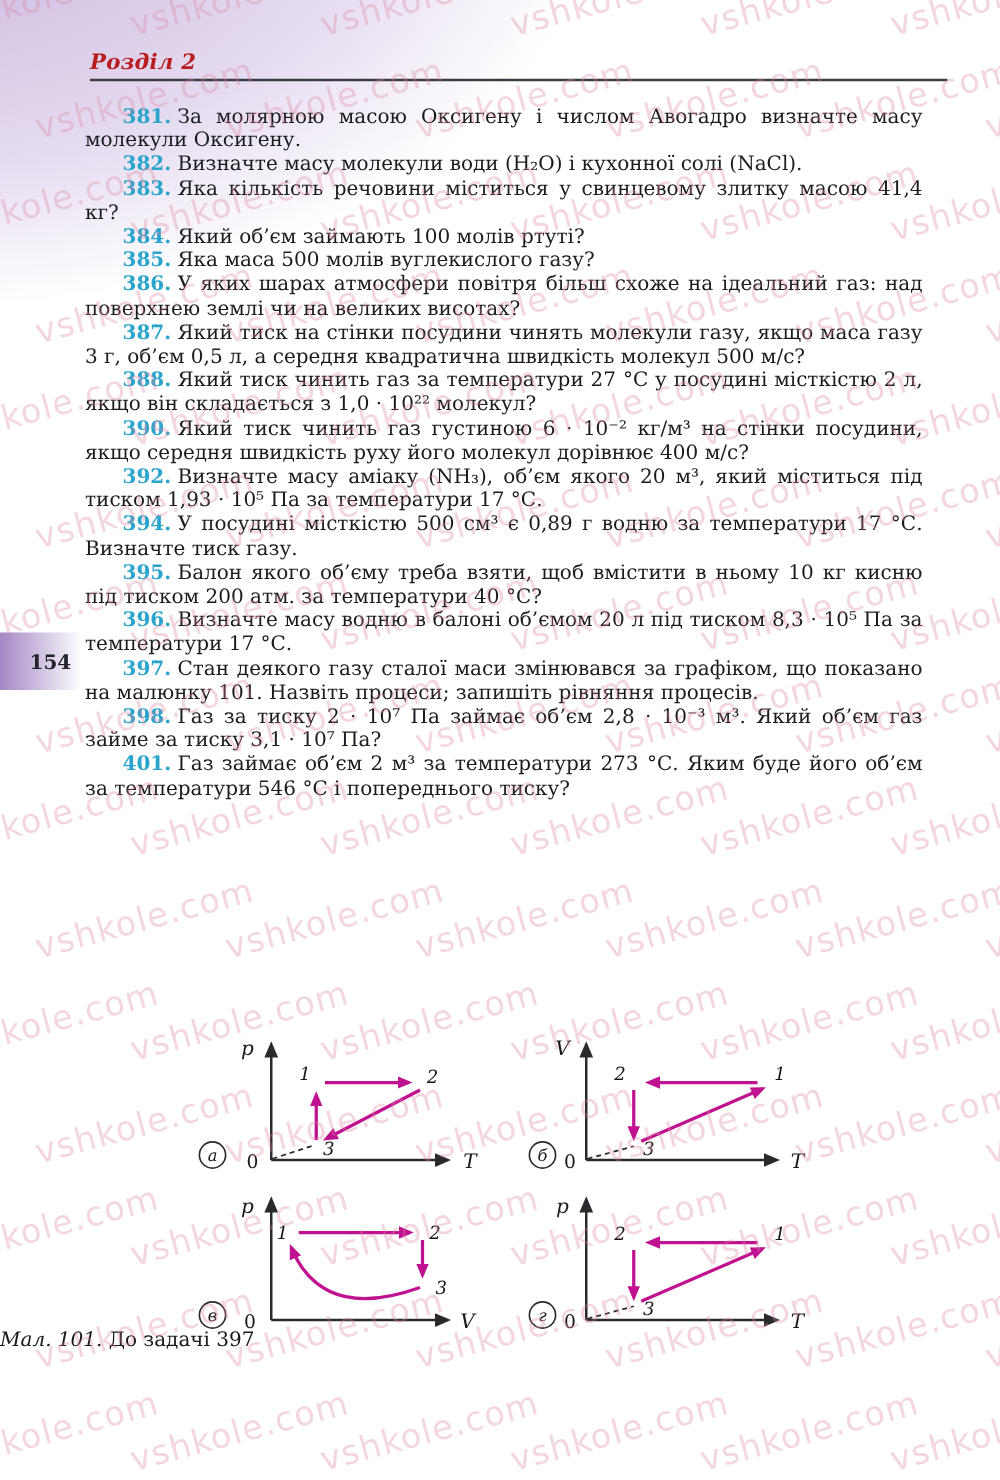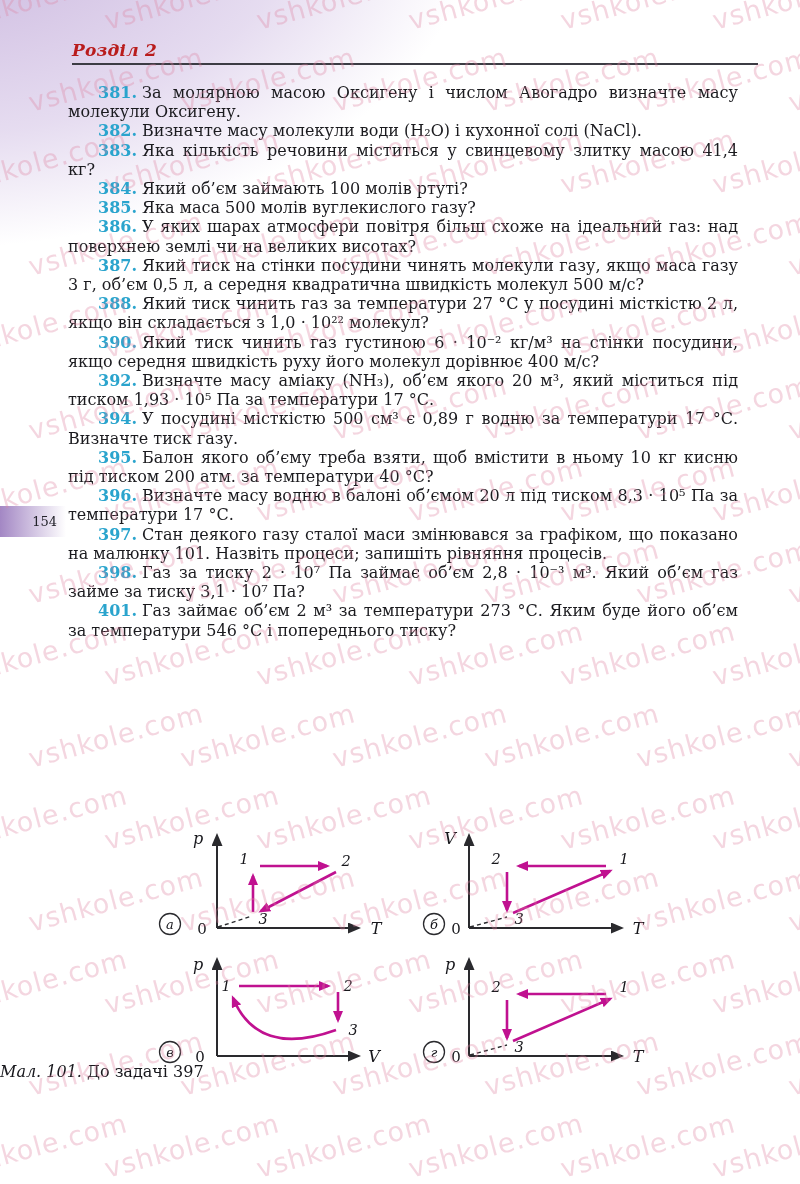--- a/index.html
+++ b/index.html
@@ -4,24 +4,24 @@
 <style>
   html,body{margin:0;padding:0;background:#ffffff;}
   .page{position:relative;width:800px;height:1184px;overflow:hidden;background:#fff;
         font-family:"DejaVu Serif","Liberation Serif",serif;color:#1b1b1f;}
   .bg-gradient{position:absolute;inset:0;z-index:0;pointer-events:none;
         background:radial-gradient(ellipse 760px 470px at -70px -90px,
           rgba(164,130,198,0.62), rgba(181,153,212,0.34) 48%, rgba(255,255,255,0) 72%);}
   .chapter{position:absolute;left:72px;top:40px;z-index:2;font-style:italic;font-weight:bold;
         font-size:17px;color:#b91c1c;letter-spacing:.2px;}
   .header-rule{position:absolute;left:72px;top:63px;width:686px;height:2px;background:#3c3c44;z-index:2;}
-  .page-tab{position:absolute;left:0;top:506px;width:66px;height:31px;z-index:2;
+  .page-tab{position:absolute;left:0;top:506px;width:66px;height:46px;z-index:2;
         background:linear-gradient(to right,#a387c4 0%,rgba(255,255,255,0) 100%);
         display:flex;align-items:center;justify-content:flex-end;padding-right:9px;
-        box-sizing:border-box;font-size:13px;color:#23232b;}
+        box-sizing:border-box;font-size:16px;color:#23232b;font-weight:bold;}
   .content{position:absolute;left:68px;top:83px;width:670px;z-index:2;
         font-size:16px;line-height:19.2px;text-align:justify;}
   .problem{margin:0;text-indent:30px;}
   .problem .num{font-weight:bold;color:#2aa4cd;margin-right:5px;}
   .figure svg{position:absolute;z-index:2;overflow:visible;}
   .ax{stroke:#2a2a2e;stroke-width:2;}
   .dash{stroke:#2a2a2e;stroke-width:1.4;stroke-dasharray:4 3.2;}
   .pr{stroke:#c01190;stroke-width:2.6;fill:none;}
   .glab{font:italic 16px "DejaVu Serif",serif;fill:#17171c;}
   .gnum{font:italic 14.5px "DejaVu Serif",serif;fill:#17171c;}

